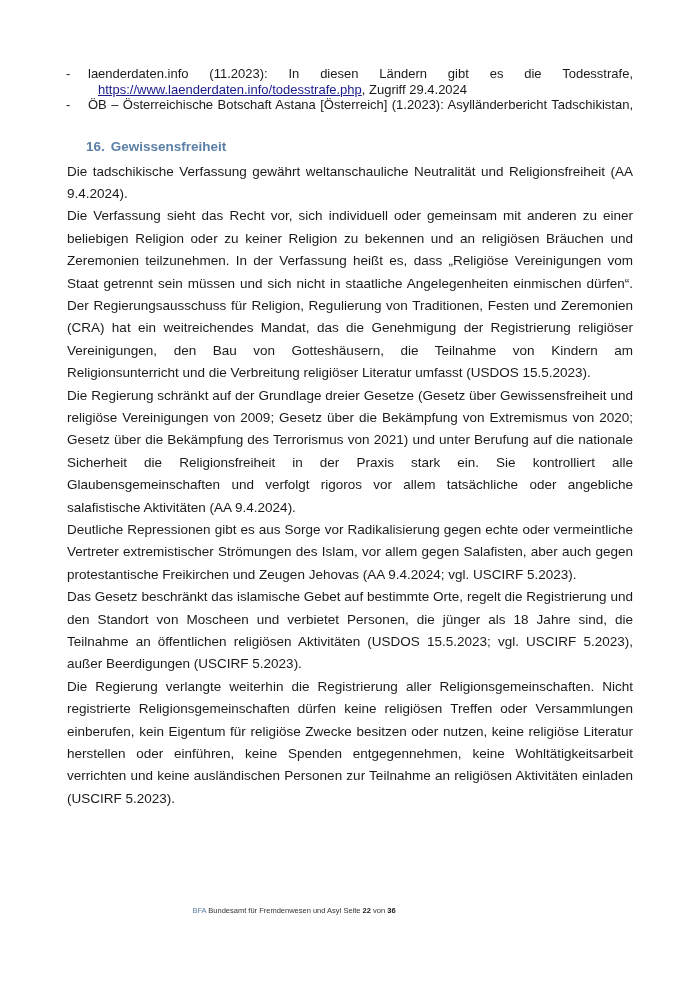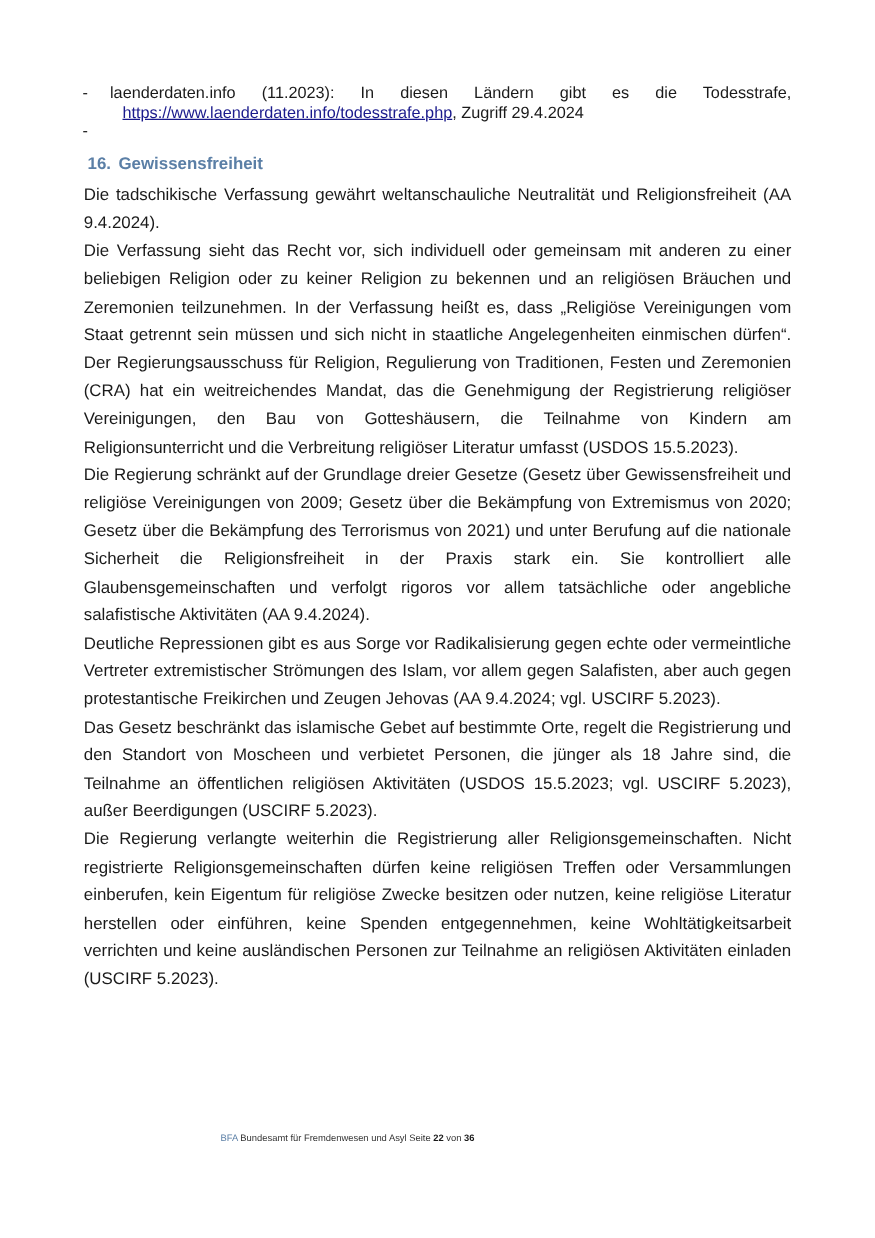--- a/index.html
+++ b/index.html
@@ -62,36 +62,36 @@
     }
     h2.section-heading {
       margin: 24px 0 0 0;
       font-size: 13.5px;
       font-weight: bold;
       color: #5b7fa6;
       line-height: 20px;
     }
     h2.section-heading .num {
       display: inline-block;
-      margin-left: 3px;
+      margin-left: 19px;
       margin-right: 6px;
     }
     .body-text {
       margin-top: 4px;
       font-size: 13.5px;
       line-height: 22.4px;
     }
     .body-text p {
       margin: 0;
       text-align: justify;
     }
     .footer {
       position: absolute;
       top: 906px;
-      left: 0;
+      left: 16px;
       width: 556px;
       text-align: center;
       font-size: 7.5px;
       color: #333;
     }
     .footer .brand {
       color: #5b7fa6;
     }
     .footer b {
       font-weight: bold;
@@ -104,20 +104,21 @@
 <div class="page">
 
   <ul class="src-list">
     <li class="src-item">
       <span class="dash">-</span>
       <span class="first-line">laenderdaten.info (11.2023): In diesen Ländern gibt es die Todesstrafe,</span>
       <span class="rest"><a class="link" href="#">https://www.laenderdaten.info/todesstrafe.php</a><span>, Zugriff 29.4.2024</span></span>
     </li>
     <li class="src-item">
       <span class="dash">-</span>
+      <span class="first-line b">ÖB – Österreichische Botschaft Astana [Österreich] (1.2023): Asylländerbericht Tadschikistan,</span>
     </li>
   </ul>
 
   <h2 class="section-heading">
     <span class="num">16.</span><span>Gewissensfreiheit</span>
   </h2>
 
   <div class="body-text">
     <p>Die tadschikische Verfassung gewährt weltanschauliche Neutralität und Religionsfreiheit (AA 9.4.2024).</p>
     <p>Die Verfassung sieht das Recht vor, sich individuell oder gemeinsam mit anderen zu einer beliebigen Religion oder zu keiner Religion zu bekennen und an religiösen Bräuchen und Zeremonien teilzunehmen. In der Verfassung heißt es, dass „Religiöse Vereinigungen vom Staat getrennt sein müssen und sich nicht in staatliche Angelegenheiten einmischen dürfen“. Der Regierungsausschuss für Religion, Regulierung von Traditionen, Festen und Zeremonien (CRA) hat ein weitreichendes Mandat, das die Genehmigung der Registrierung religiöser Vereinigungen, den Bau von Gotteshäusern, die Teilnahme von Kindern am Religionsunterricht und die Verbreitung religiöser Literatur umfasst (USDOS 15.5.2023).</p>

